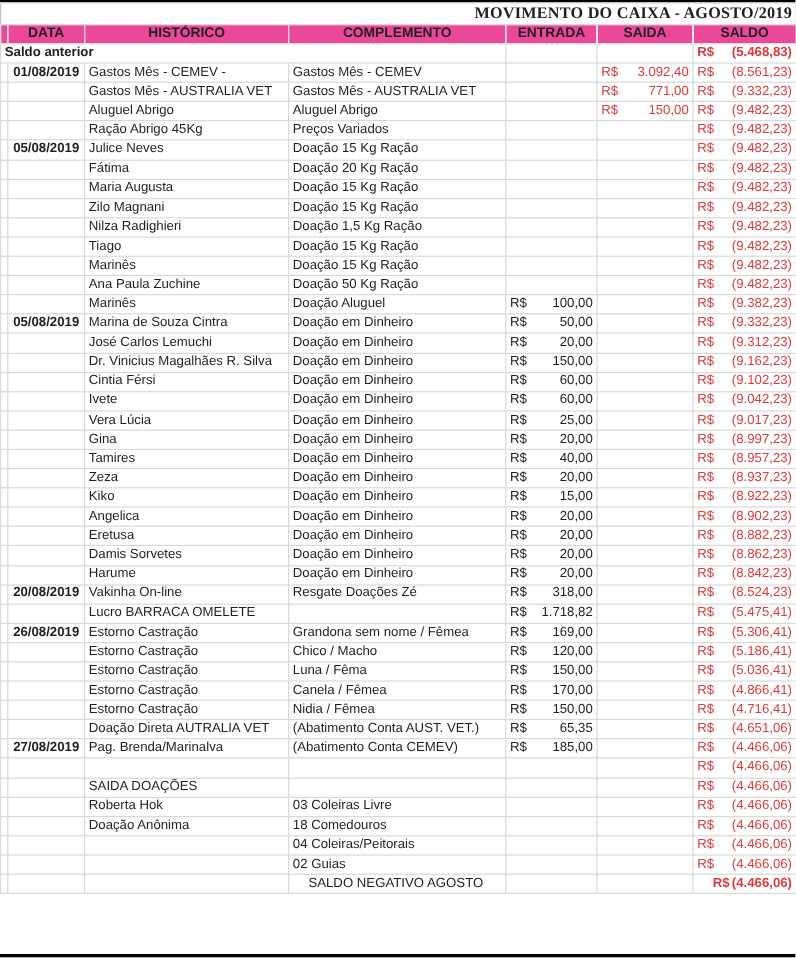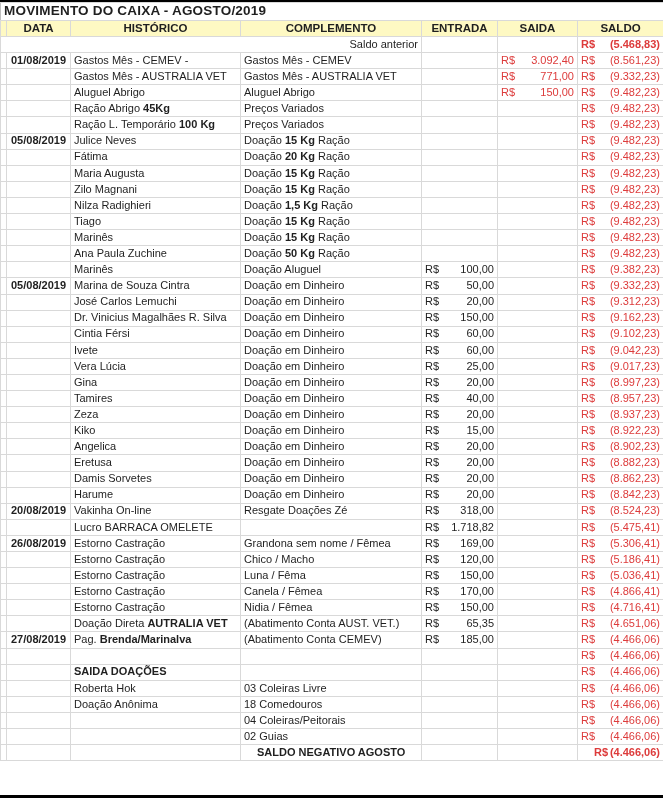--- a/index.html
+++ b/index.html
@@ -5,30 +5,30 @@
   html,body{margin:0;padding:0;background:#fff;}
   body{width:663px;height:798px;font-family:"Liberation Sans",sans-serif;color:#1f1f1f;}
   .sheet{width:663px;height:798px;box-sizing:border-box;background:#fff;
          border-top:2px solid #000;border-bottom:3px solid #000;}
   table{border-collapse:collapse;table-layout:fixed;width:663px;}
   col.c0{width:6px;}  col.c1{width:64px;} col.c2{width:170px;}
   col.c3{width:181px;}col.c4{width:76px;} col.c5{width:80px;} col.c6{width:86px;}
   th,td{border:1px solid #d9d9d9;padding:0 3px;overflow:hidden;white-space:nowrap;
         font-size:11px;line-height:1.05;height:15.1px;vertical-align:middle;}
   .title-row th{border-left:1px solid #bfbfbf;border-right:1px solid #bfbfbf;border-bottom:1px solid #d9d9d9;
-        height:17px;font-size:13.5px;font-weight:bold;text-align:left;letter-spacing:.2px;}
-  .header-row th{height:15px;font-size:11.5px;font-weight:bold;background:#fef9c3;}
+        height:17px;font-size:13.5px;font-weight:bold;text-align:right;letter-spacing:.2px;font-family:Liberation Serif, serif;}
+  .header-row th{height:15px;font-size:11.5px;font-weight:bold;background:#ec4899;}
   td.date-cell{font-weight:bold;text-align:center;font-size:11px;}
   td.text-cell{text-align:left;}
-  td.merged-cell{font-weight:normal;text-align:right;}
+  td.merged-cell{font-weight:bold;text-align:left;}
   td.money{text-align:right;}
   td.money .cur{float:left;}
   td.money.red{color:#dd3b3b;}
   tr.total-row td{border-top:1px solid #333;font-weight:bold;padding-left:16px;}
-  b{font-weight:bold;}
+  b{font-weight:normal;}
 </style>
 </head>
 <body>
 
 <div class="sheet">
   <table>
     <colgroup>
       <col class="c0">
         <col class="c1">
         <col class="c2">
@@ -89,29 +89,20 @@
           <td class="gutter-cell"></td>
           <td class="date-cell"></td>
           <td class="text-cell">Ração Abrigo <b>45Kg</b></td>
           <td class="text-cell">Preços Variados</td>
           <td class="money"></td>
           <td class="money red"></td>
           <td class="money red"><span class="cur">R$</span><span class="amt">(9.482,23)</span></td>
         </tr>
         <tr>
           <td class="gutter-cell"></td>
-          <td class="date-cell"></td>
-          <td class="text-cell">Ração L. Temporário <b>100 Kg</b></td>
-          <td class="text-cell">Preços Variados</td>
-          <td class="money"></td>
-          <td class="money red"></td>
-          <td class="money red"><span class="cur">R$</span><span class="amt">(9.482,23)</span></td>
-        </tr>
-        <tr>
-          <td class="gutter-cell"></td>
           <td class="date-cell">05/08/2019</td>
           <td class="text-cell">Julice Neves</td>
           <td class="text-cell">Doação <b>15 Kg</b> Ração</td>
           <td class="money"></td>
           <td class="money red"></td>
           <td class="money red"><span class="cur">R$</span><span class="amt">(9.482,23)</span></td>
         </tr>
         <tr>
           <td class="gutter-cell"></td>
           <td class="date-cell"></td>

